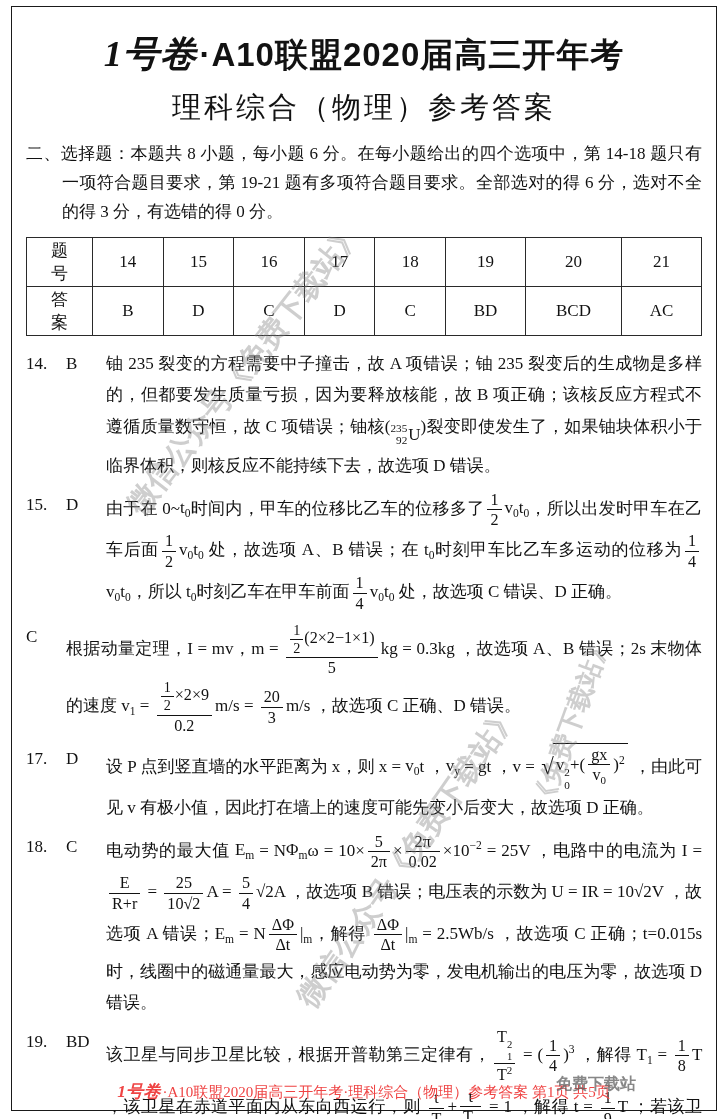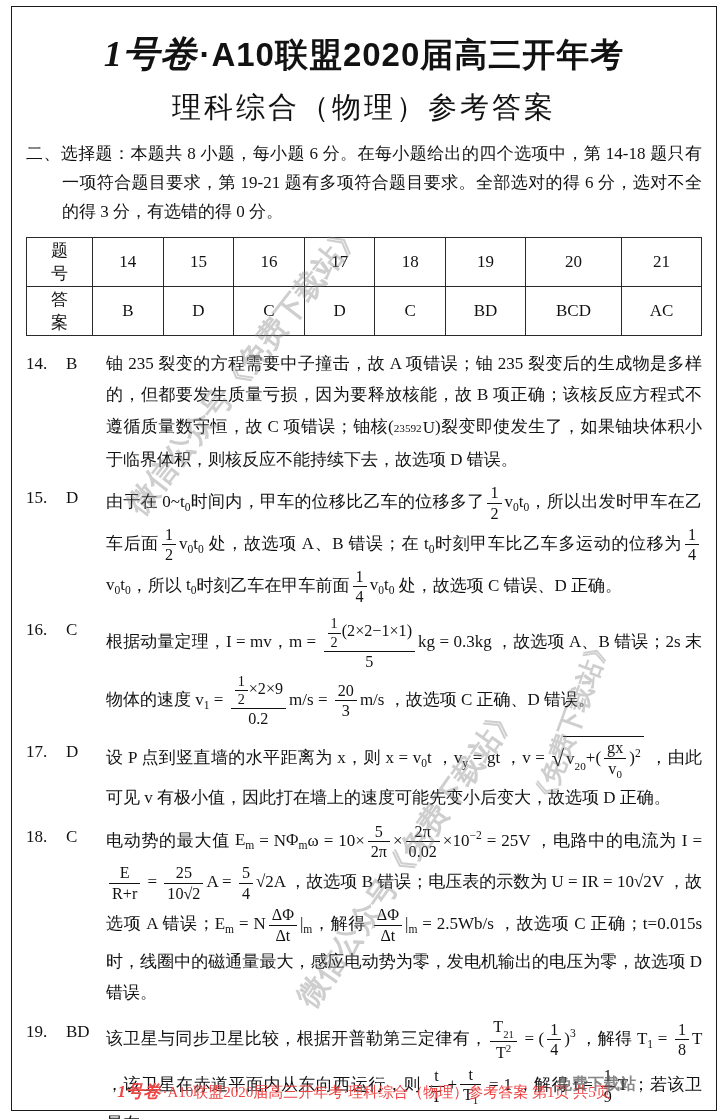--- a/index.html
+++ b/index.html
@@ -35,21 +35,21 @@
   .var{}
   sub,sup{font-size:0.68em}
   .frac{display:inline-flex;flex-direction:column;text-align:center;
         vertical-align:middle;margin:1px 3px;line-height:1.2;font-size:0.95em}
   .fnum{display:block;border-bottom:1px solid #121212;padding:0 3px}
   .fden{display:block;padding:0 3px}
   .frac .frac{font-size:0.88em;margin:0 1px}
   .sqrt{display:inline-flex;align-items:center;vertical-align:middle;margin:0 2px}
   .rad{font-size:1.35em;line-height:1;margin-right:-1px}
   .rcd{border-top:1.2px solid #121212;padding:0 3px}
-  .supsub{display:inline-flex;flex-direction:row;font-size:0.66em;
+  .supsub{display:inline-flex;flex-direction:column;font-size:0.66em;
           line-height:1.15;vertical-align:-0.55em;text-align:left}
   .nuclide{display:inline-flex;align-items:center}
   .nuclide .supsub{text-align:right;vertical-align:-0.4em;margin-right:1px}
   
   .wm{position:absolute;white-space:nowrap;font-weight:700;z-index:5;
       color:rgba(125,125,125,0.38);transform-origin:0 0;pointer-events:none;
       font-family:"Liberation Sans","DejaVu Sans",sans-serif;font-size:30px}
   .wm1{left:118px;top:498px;transform:rotate(-52deg)}
   .wm2{left:288px;top:992px;transform:rotate(-55deg)}
   .wm3{left:524px;top:802px;transform:rotate(-70deg);font-size:26px}
@@ -130,21 +130,20 @@
               <span class="fden"><span>2</span></span>
             </span><span class="var">v<sub>0</sub></span><span class="var">t<sub>0</sub></span><span> 处，故选项 A、B 错误；在 </span><span class="var">t<sub>0</sub></span><span>时刻甲车比乙车多运动的位移为</span><span class="frac">
               <span class="fnum"><span>1</span></span>
               <span class="fden"><span>4</span></span>
             </span><span class="var">v<sub>0</sub></span><span class="var">t<sub>0</sub></span><span>，所以 </span><span class="var">t<sub>0</sub></span><span>时刻乙车在甲车前面</span><span class="frac">
               <span class="fnum"><span>1</span></span>
               <span class="fden"><span>4</span></span>
             </span><span class="var">v<sub>0</sub></span><span class="var">t<sub>0</sub></span><span> 处，故选项 C 错误、D 正确。</span></div>
         </div>
         <div class="item">
-          <span class="inum">16.</span>
           <span class="ians">C</span>
           <div class="ibody"><span>根据动量定理，</span><span class="var">I</span><span> = </span><span class="var">mv</span><span>，</span><span class="var">m</span><span> = </span><span class="frac">
               <span class="fnum"><span class="frac">
                   <span class="fnum"><span>1</span></span>
                   <span class="fden"><span>2</span></span>
                 </span><span>(2×2−1×1)</span></span>
               <span class="fden"><span>5</span></span>
             </span><span>kg = 0.3kg ，故选项 A、B 错误；2s 末物体的速度 </span><span class="var">v<sub>1</sub></span><span> = </span><span class="frac">
               <span class="fnum"><span class="frac">
                   <span class="fnum"><span>1</span></span>

